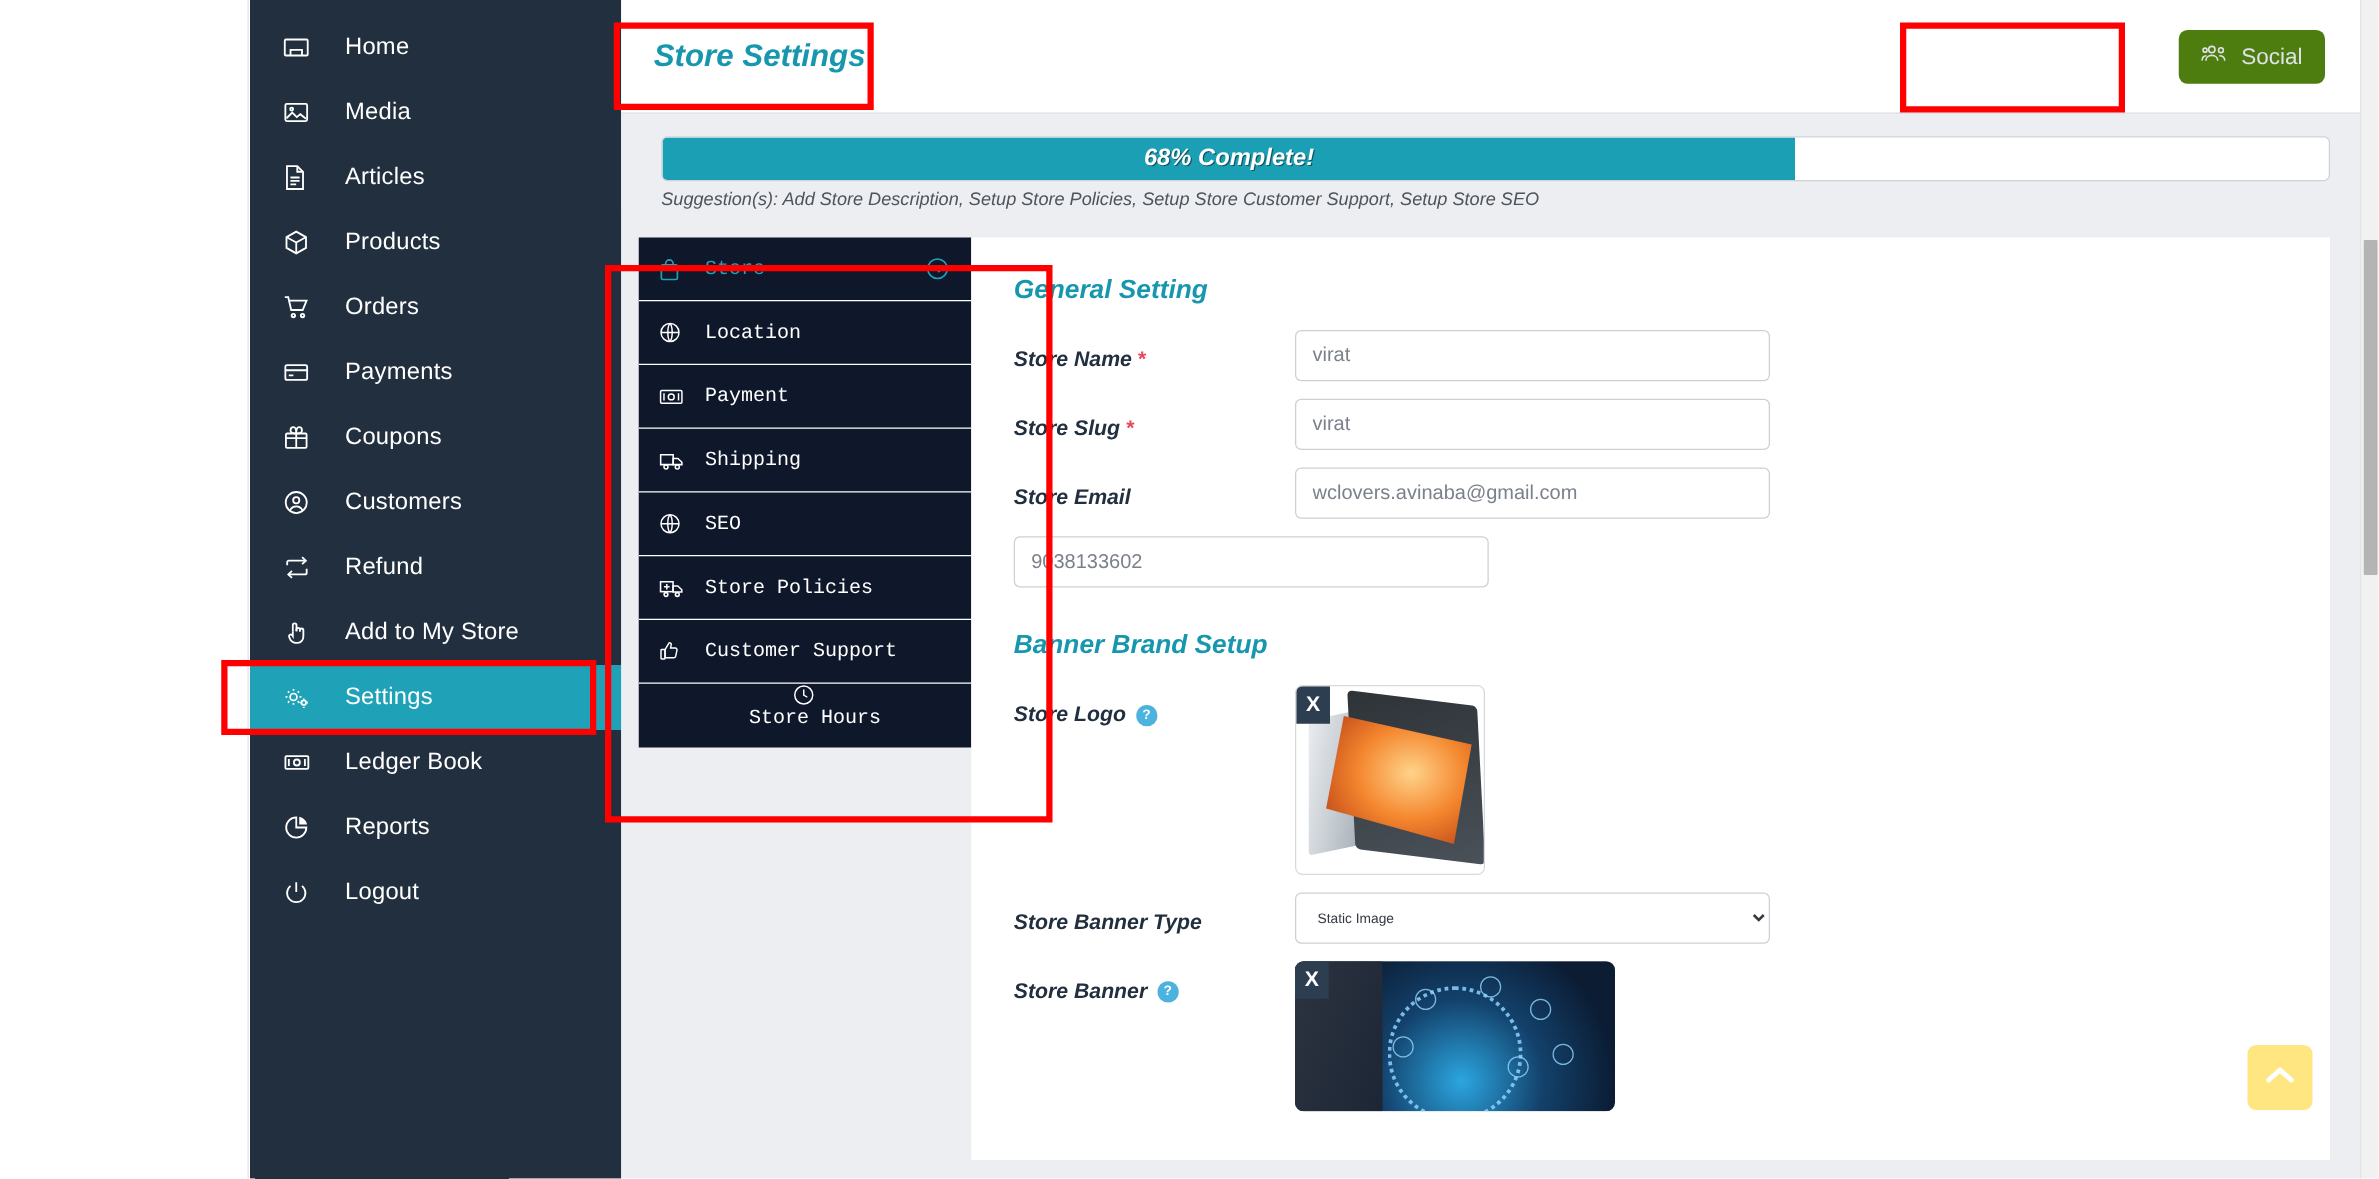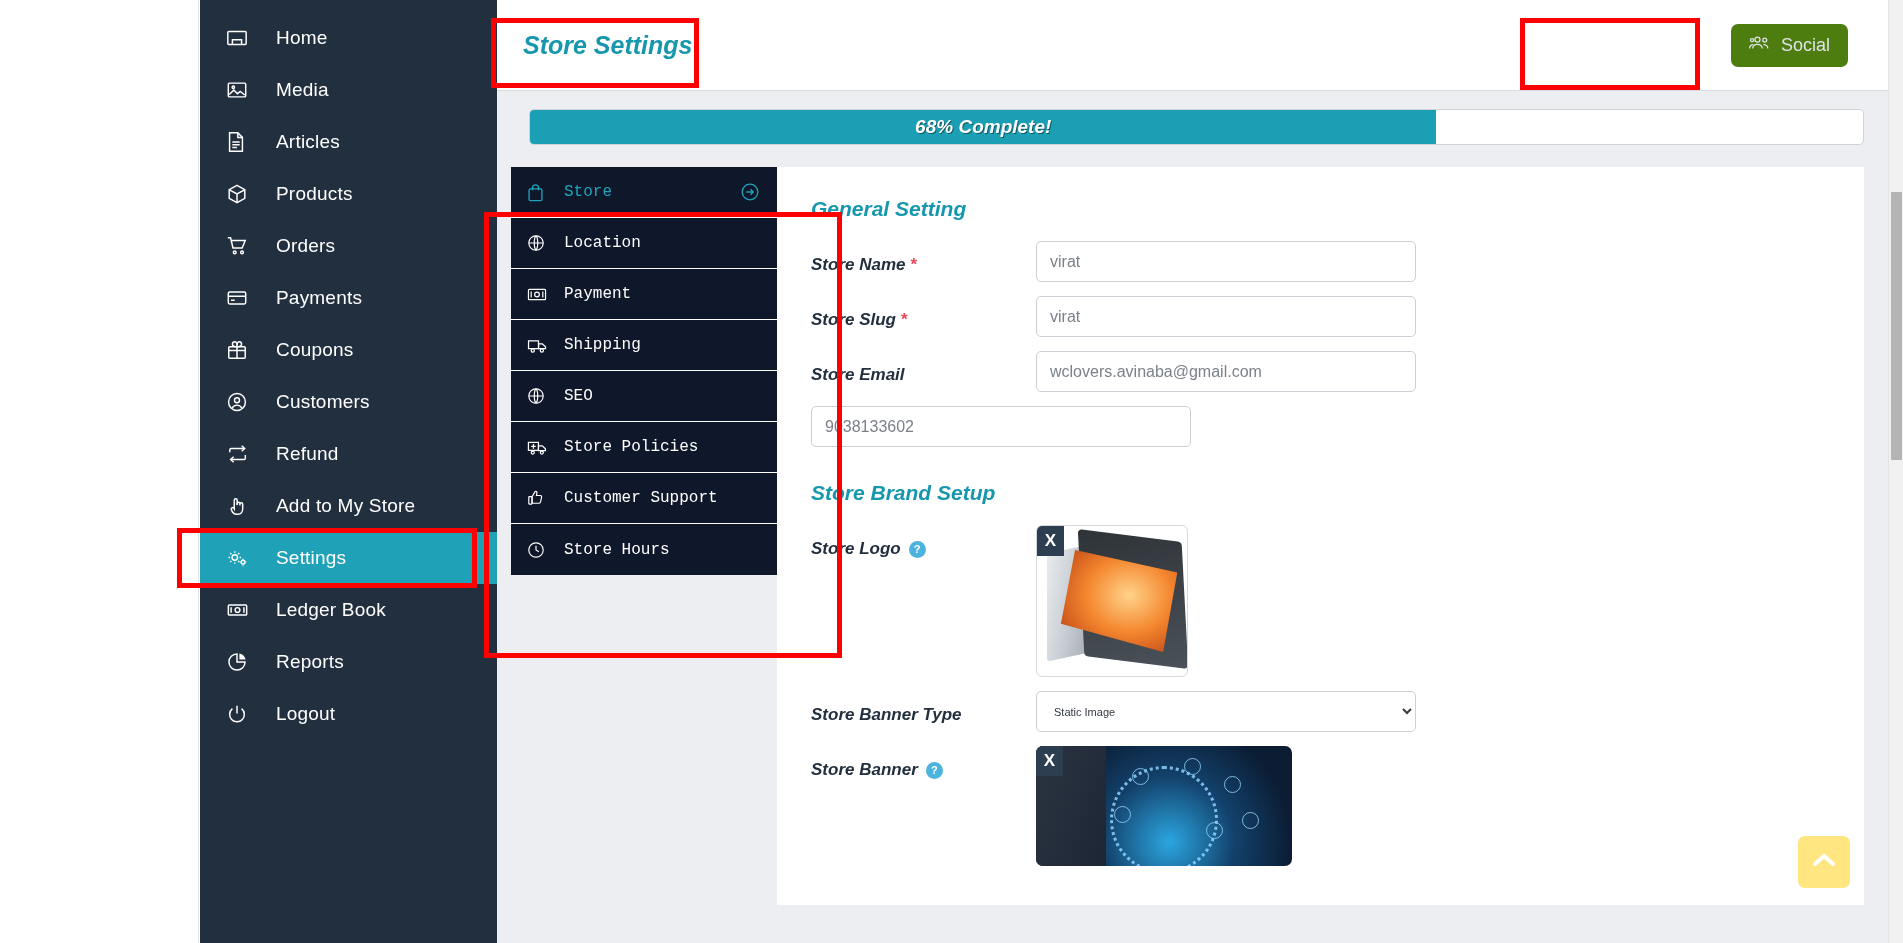--- a/index.html
+++ b/index.html
@@ -58,21 +58,21 @@
     overflow: hidden;
   }
 
   
   .topbar {
     position: relative;
     height: 91px;
     background: #ffffff;
     border-bottom: 1px solid #d8dbdf;
     display: flex; align-items: center;
-    padding: 0 40px 0 26px;
+    padding: 0 28px 0 26px;
     justify-content: space-between;
   }
   .page-title {
     color: #1697ae;
     font-size: 25px;
     font-style: italic;
     font-weight: bold;
   }
   .social-btn {
     display: inline-flex; align-items: center; gap: 10px;
@@ -134,21 +134,21 @@
   .tab {
     display: flex; align-items: center;
     height: 51px;
     padding-left: 16px;
     color: #ffffff;
     font-size: 16px;
     border-bottom: 1px solid #ffffff;
     cursor: pointer;
     position: relative;
   }
-  .tab:last-child { border-bottom: none; }
+  .tab:last-child { border-bottom: none; flex-direction: column; }
   .tab .tab-ico {
     width: 26px; min-width: 26px;
     display: flex; align-items: center;
     margin-right: 11px;
   }
   .tab.active { color: #1ea4ba; }
   .tab .tab-arrow {
     position: absolute; right: 17px; top: 50%;
     transform: translateY(-50%);
     display: flex;
@@ -496,20 +496,21 @@
             </svg></span>
         <span>Social</span>
       </div>
     </div>
 
     <div class="progress-wrap">
       <div class="progress-outer">
         <div class="progress-fill" id="progress-fill" style="width: 68%;"></div>
         <div class="progress-label" id="progress-label-wrap" style="width: 68%;">68% Complete!</div>
       </div>
+      <div class="suggestion">Suggestion(s): Add Store Description, Setup Store Policies, Setup Store Customer Support, Setup Store SEO</div>
     </div>
 
     <div class="content-row">
 
       <div class="tabs">
 
         <div class="tab active">
           <span class="tab-ico">
               <svg width="17" height="19" viewBox="0 0 18 20" fill="none" stroke="#1ea4ba" stroke-width="1.4">
                 <rect x="2.2" y="6.2" width="13.6" height="12.4" rx="1.4"></rect>
@@ -625,21 +626,21 @@
 
         <div class="frow">
           <div class="flabel">Store Email</div>
           <input class="finput" value="wclovers.avinaba@gmail.com" style="">
         </div>
 
         <div class="frow">
           <input class="finput" value="9038133602" style="">
         </div>
 
-        <div class="section-title" style="margin-top:34px;">Store Brand Setup</div>
+        <div class="section-title" style="margin-top:34px;">Banner Brand Setup</div>
 
         <div class="frow">
           <div class="flabel">
             <span>Store Logo</span>
             <span class="help-ico">?</span>
           </div>
           <div class="logo-box">
             <div class="logo-art2"></div>
             <div class="logo-art3"></div>
             <div class="logo-art"></div>

